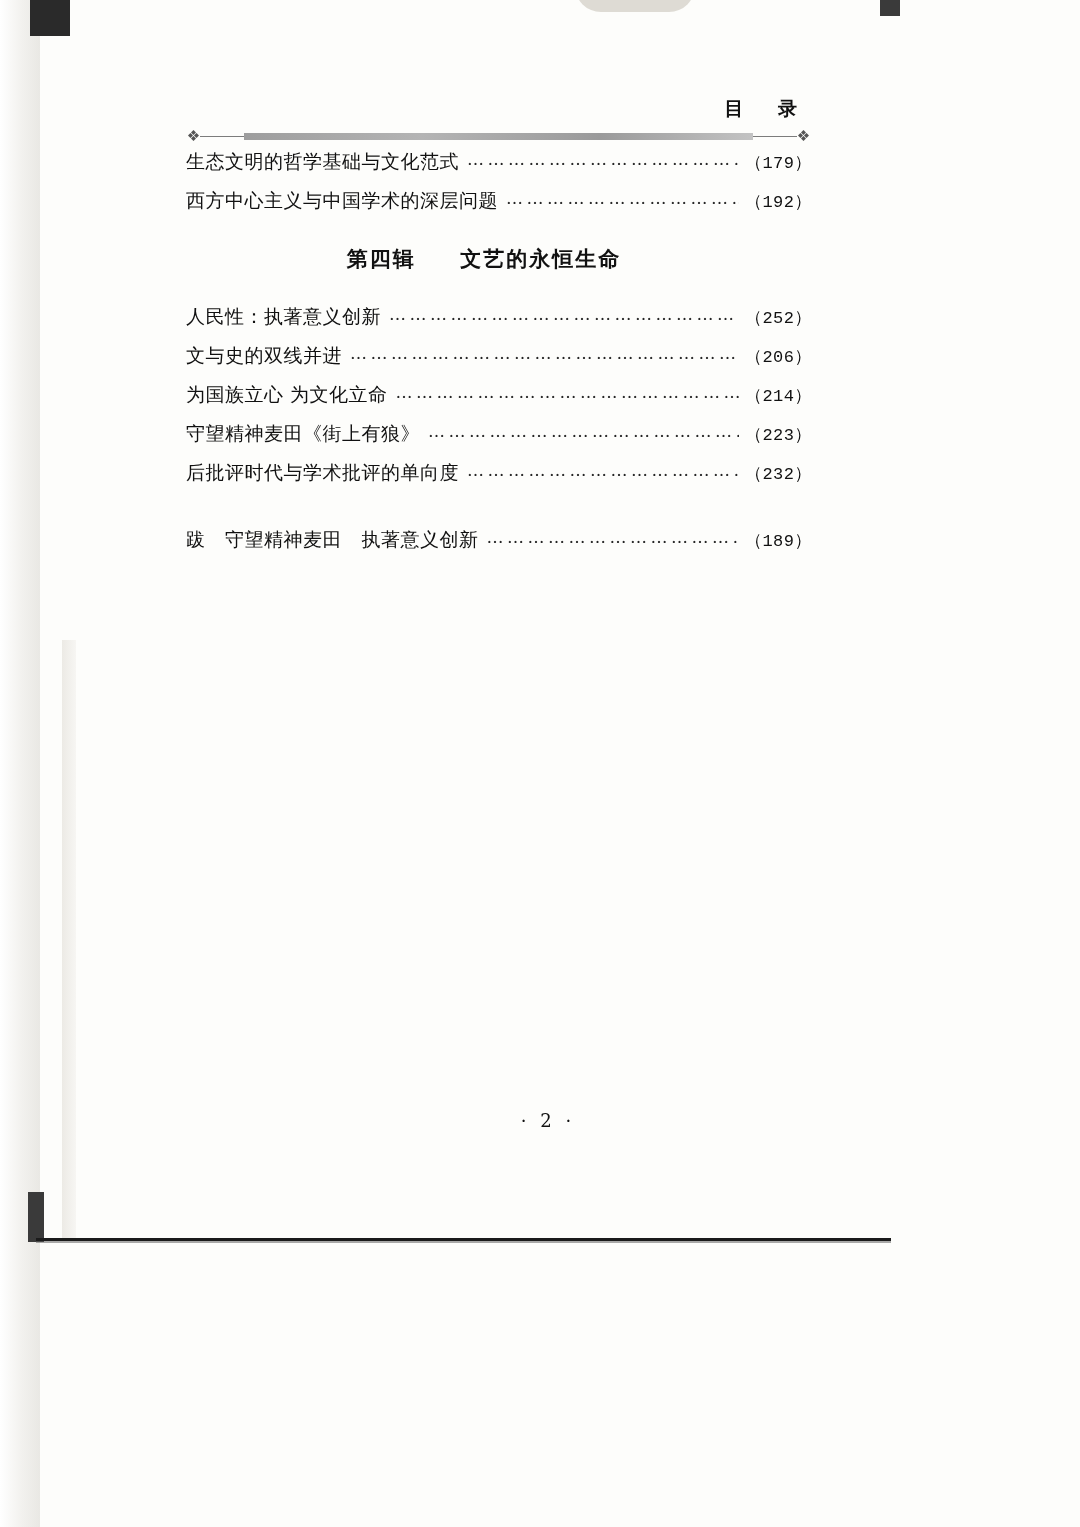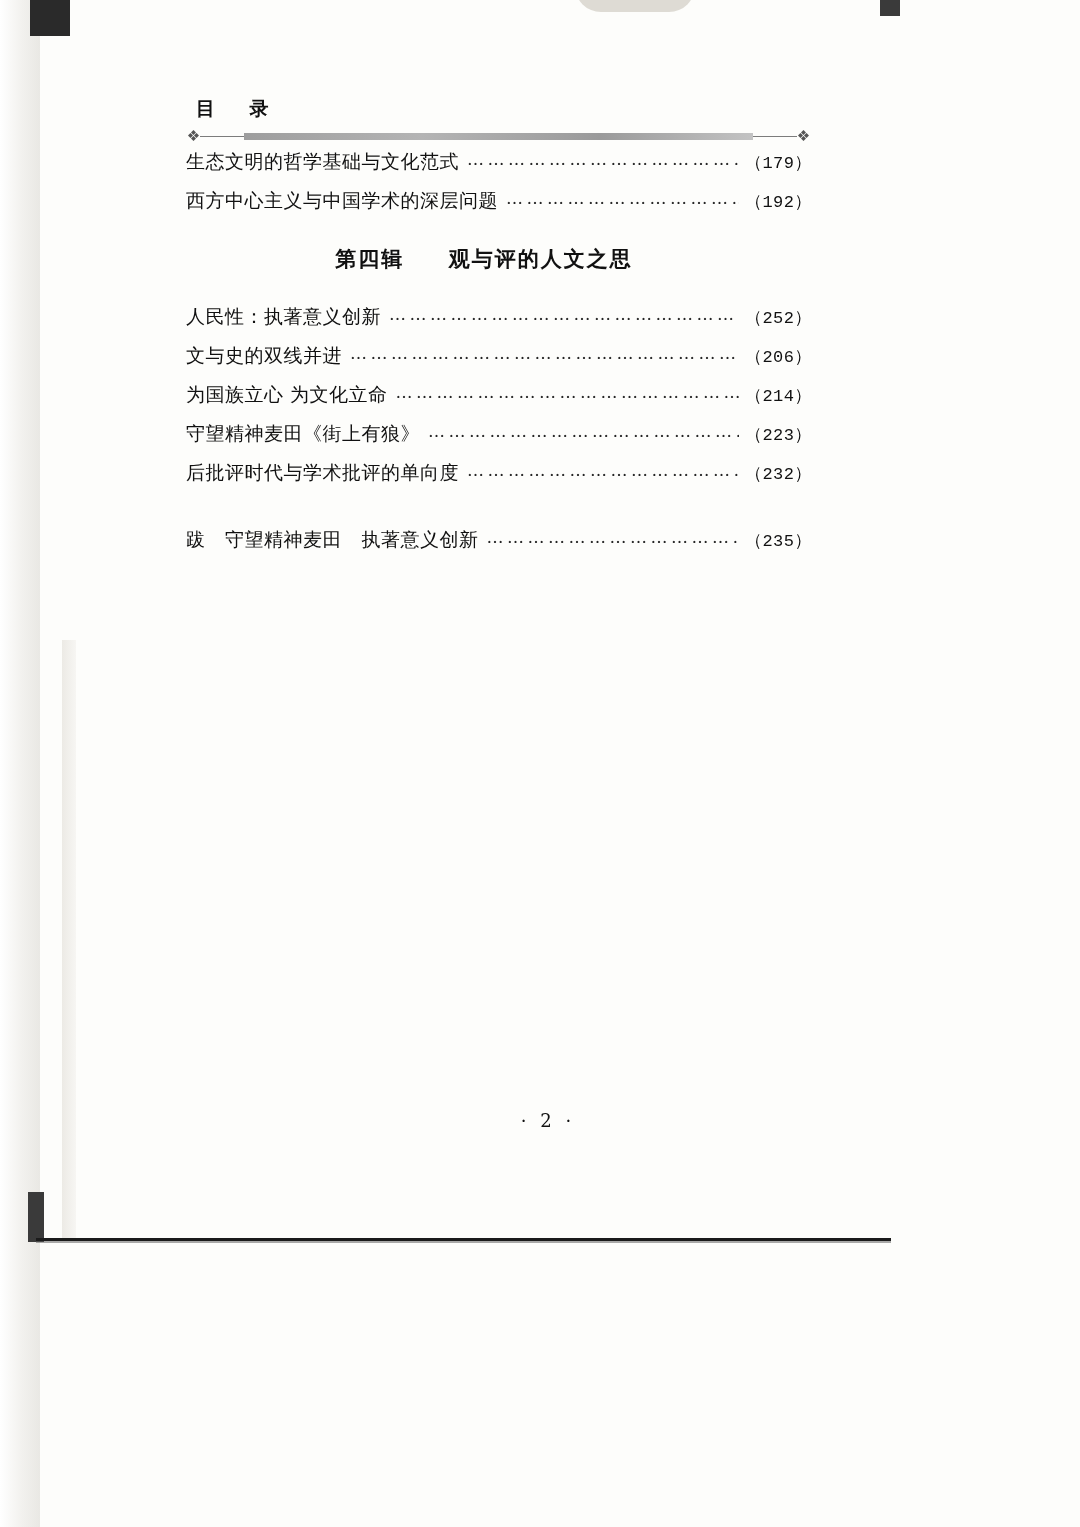--- a/index.html
+++ b/index.html
@@ -69,21 +69,21 @@
     opacity: .5;
   }
 
   
   .header {
     position: absolute;
     left: 186px; top: 96px;
     width: 625px;
   }
   .header-title {
-    text-align: left;
+    text-align: right;
     font-size: 19px;
     letter-spacing: 14px;
     color: #111;
     font-weight: 600;
     padding-left: 10px;
   }
   .header-rule {
     position: relative;
     margin-top: 9px;
     height: 10px;
@@ -205,21 +205,21 @@
 
     <div class="toc-entry">
       <span class="title">西方中心主义与中国学术的深层问题</span>
       <span class="leader">……………………………………………………………………………………………………</span>
       <span class="page-no">（192）</span>
     </div>
 
     <div class="section-head">
       <span>第四辑</span>
       <span class="gap"></span>
-      <span>观与评的人文之思</span>
+      <span>文艺的永恒生命</span>
     </div>
 
     <div class="toc-entry">
       <span class="title">人民性：执著意义创新</span>
       <span class="leader">……………………………………………………………………………………………………</span>
       <span class="page-no">（252）</span>
     </div>
 
     <div class="toc-entry">
       <span class="title">文与史的双线并进</span>
@@ -243,20 +243,20 @@
       <span class="title">后批评时代与学术批评的单向度</span>
       <span class="leader">……………………………………………………………………………………………………</span>
       <span class="page-no">（232）</span>
     </div>
 
     <div class="spacer-lg"></div>
 
     <div class="toc-entry">
       <span class="title">跋　守望精神麦田　执著意义创新</span>
       <span class="leader">……………………………………………………………………………………………………</span>
-      <span class="page-no">（235）</span>
+      <span class="page-no">（189）</span>
     </div>
 
   </div>
 
   <div class="folio">· 2 ·</div>
 
 </div>
 
 </body></html>

